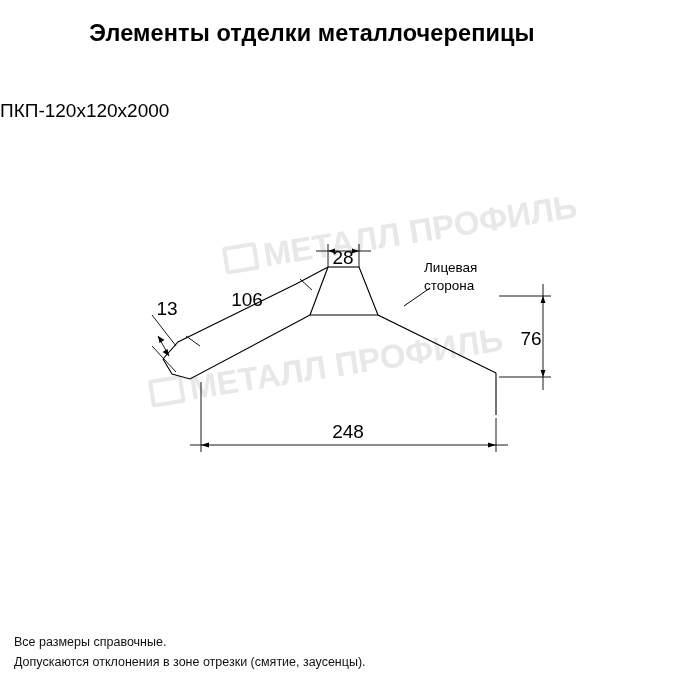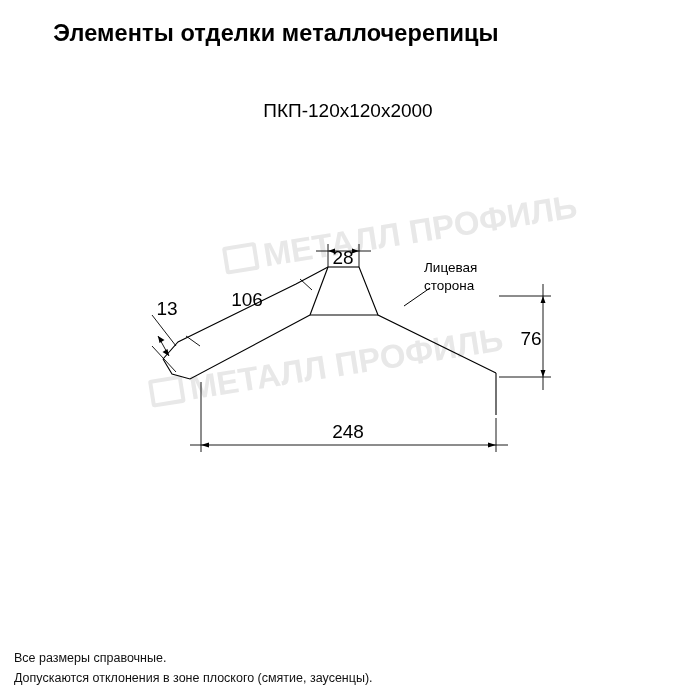--- a/index.html
+++ b/index.html
@@ -19,20 +19,21 @@
     position: relative;
     width: 700px;
     height: 700px;
   }
   .title-block {
     position: absolute;
     top: 18px;
     left: 0;
     width: 552px;
     text-align: center;
+    padding-left: 36px;
   }
   .main-title {
     font-size: 23.5px;
     font-weight: bold;
     letter-spacing: 0.1px;
     color: #000000;
     margin: 0;
     padding: 0;
     line-height: 1.3;
   }
@@ -49,33 +50,33 @@
     top: 68px;
     left: 0;
     width: 700px;
     text-align: center;
   }
   .sub-title-2 {
     position: absolute;
     top: 98px;
     left: 0;
     width: 696px;
-    text-align: center;
+    text-align: left;
   }
   .drawing {
     position: absolute;
     top: 150px;
     left: 0;
     width: 700px;
     height: 380px;
   }
   .footer {
     position: absolute;
     left: 14px;
-    bottom: 12px;
+    bottom: 28px;
     font-size: 12.5px;
     color: #111111;
     line-height: 1.55;
   }
   .footer div {
     white-space: nowrap;
   }
   svg text {
     font-family: "Liberation Sans", sans-serif;
     fill: #000000;
@@ -201,16 +202,16 @@
         <path d="M 201 295 l 8 -2.5 l 0 5 z" fill="#000000" stroke="none"></path>
         <path d="M 496 295 l -8 -2.5 l 0 5 z" fill="#000000" stroke="none"></path>
       </g>
       <text class="dim-text" x="348" y="288" text-anchor="middle">248</text>
 
     </svg>
   </div>
 
   <div class="footer">
     <div>Все размеры справочные.</div>
-    <div>Допускаются отклонения в зоне плоского (смятие, заусенцы).</div>
+    <div>Допускаются отклонения в зоне отрезки (смятие, заусенцы).</div>
   </div>
 
 </div>
 
 </body></html>

